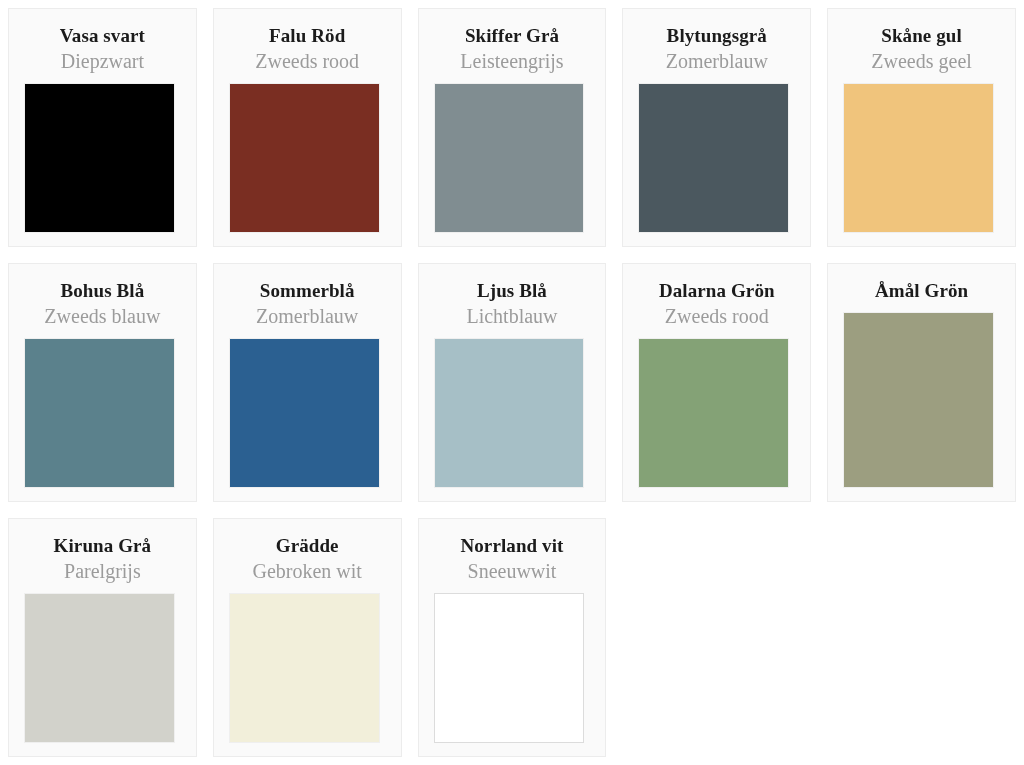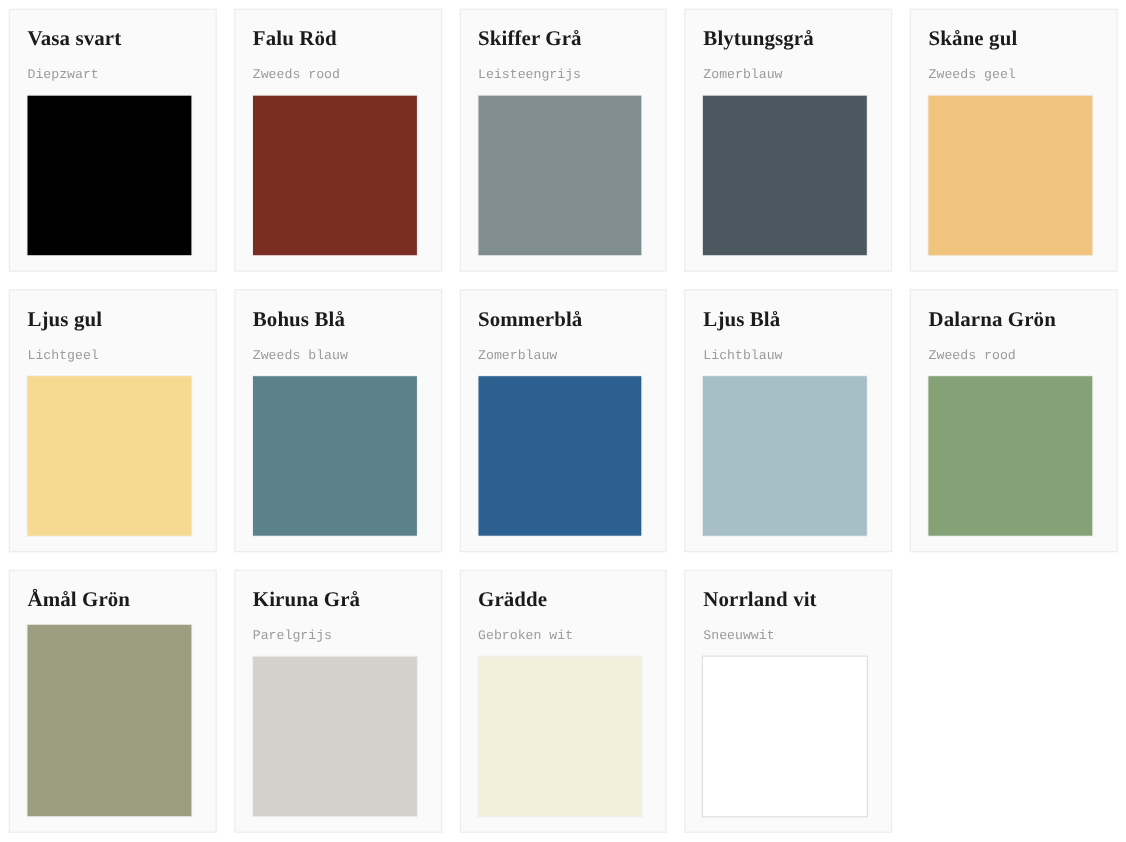--- a/index.html
+++ b/index.html
@@ -17,20 +17,21 @@
   }
 
   .palette-grid {
     display: grid;
     grid-template-columns: repeat(5, 1fr);
     grid-template-rows: repeat(3, 255px);
     width: 1024px;
     height: 651px;
     padding: 0;
     margin: 0;
+    text-align: center;
   }
 
   .swatch-card {
     background: #fafafa;
     border: 1px solid #ececec;
     margin: 8px;
     padding: 16px 16px 14px 16px;
     display: flex;
     flex-direction: column;
     overflow: hidden;
@@ -40,26 +41,26 @@
     font-family: "Liberation Serif", "DejaVu Serif", serif;
     font-size: 19px;
     font-weight: 700;
     color: #1b1b1b;
     line-height: 1.18;
     letter-spacing: 0.1px;
     white-space: nowrap;
   }
 
   .card-subtitle {
-    font-family: Liberation Mono, monospace;
-    font-size: 12px;
+    font-family: Liberation Serif, serif;
+    font-size: 20px;
     font-weight: 400;
     color: #9b9b9b;
     line-height: 1.2;
-    margin-top: 14px;
+    margin-top: 2px;
     white-space: nowrap;
   }
 
   .swatch-chip {
     flex: 1 1 auto;
     margin-top: 11px;
     margin-right: 6px;
     min-height: 0;
     box-shadow: 0 0 0 1px rgba(0,0,0,0.045);
   }
@@ -91,25 +92,20 @@
       <div class="card-title">Blytungsgrå</div>
       <div class="card-subtitle">Zomerblauw</div>
       <div class="swatch-chip" style="background: rgb(75, 88, 95);"></div>
     </div>
     <div class="swatch-card">
       <div class="card-title">Skåne gul</div>
       <div class="card-subtitle">Zweeds geel</div>
       <div class="swatch-chip" style="background: rgb(240, 196, 124);"></div>
     </div>
     <div class="swatch-card">
-      <div class="card-title">Ljus gul</div>
-      <div class="card-subtitle">Lichtgeel</div>
-      <div class="swatch-chip" style="background: rgb(247, 218, 146);"></div>
-    </div>
-    <div class="swatch-card">
       <div class="card-title">Bohus Blå</div>
       <div class="card-subtitle">Zweeds blauw</div>
       <div class="swatch-chip" style="background: rgb(91, 129, 140);"></div>
     </div>
     <div class="swatch-card">
       <div class="card-title">Sommerblå</div>
       <div class="card-subtitle">Zomerblauw</div>
       <div class="swatch-chip" style="background: rgb(43, 96, 145);"></div>
     </div>
     <div class="swatch-card">

